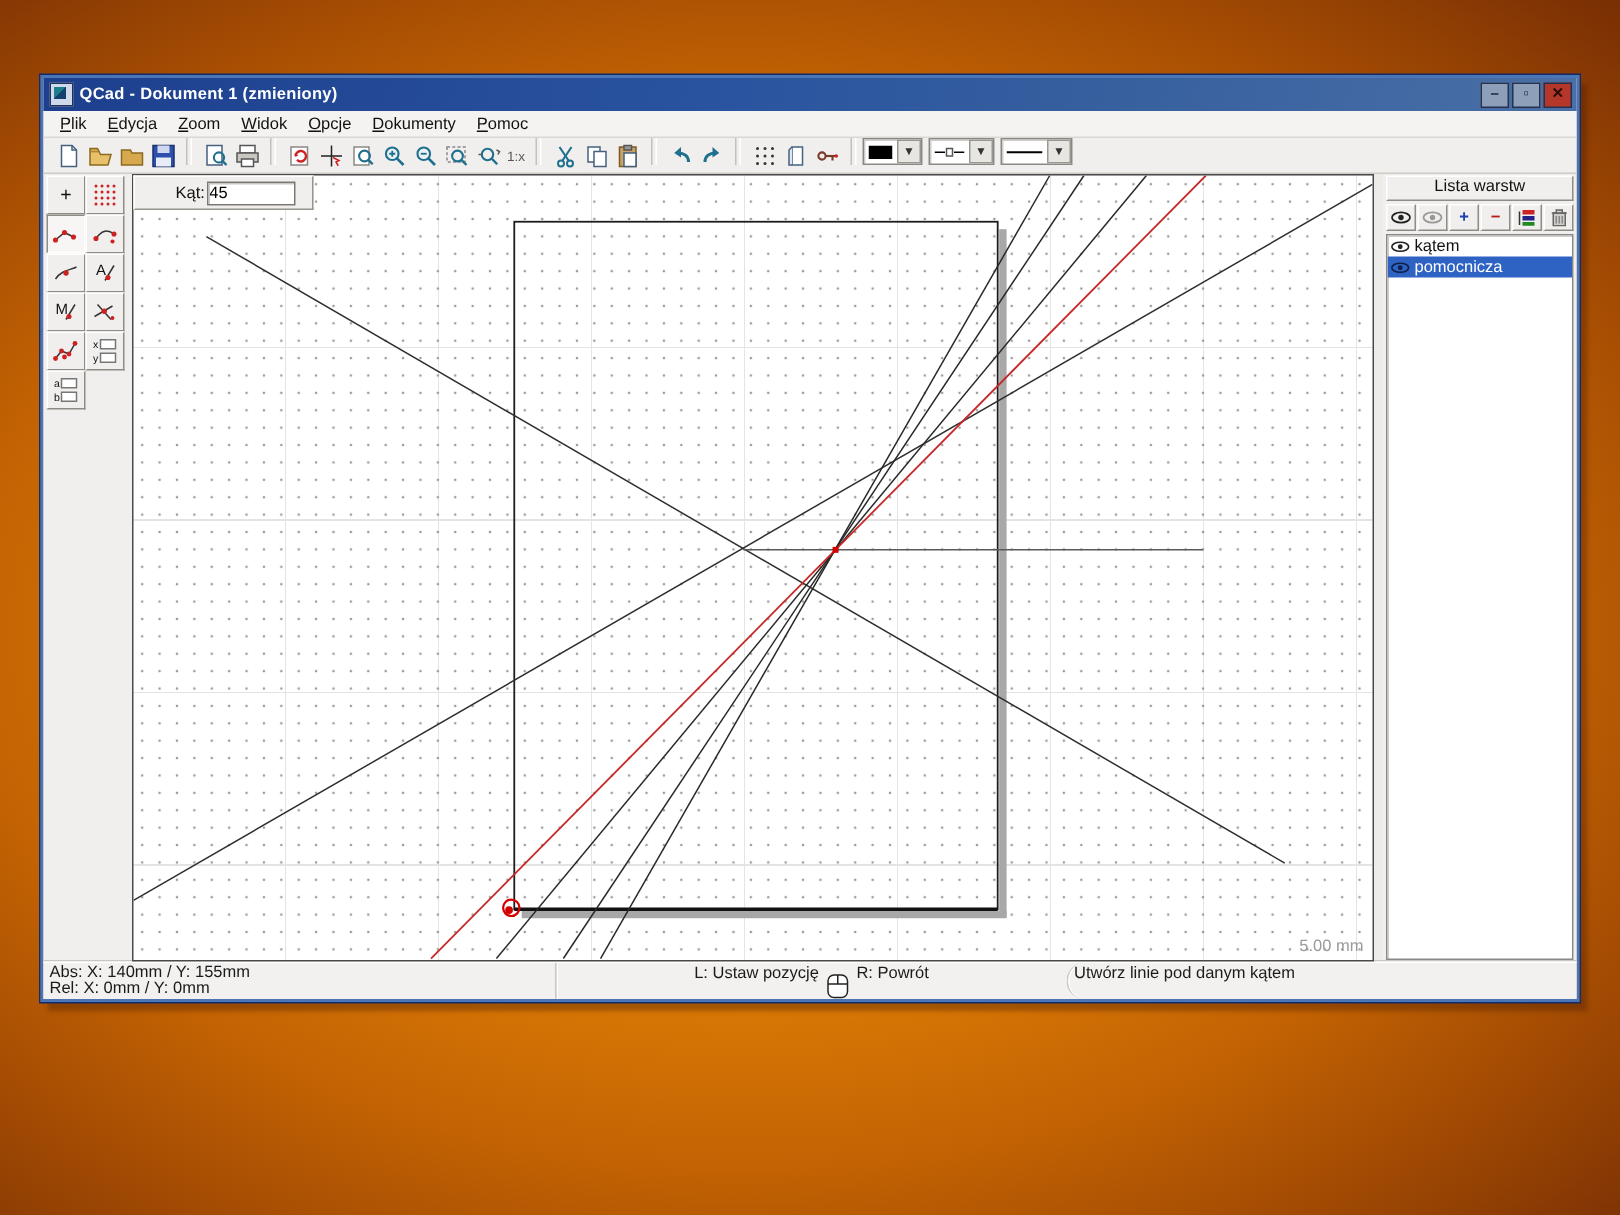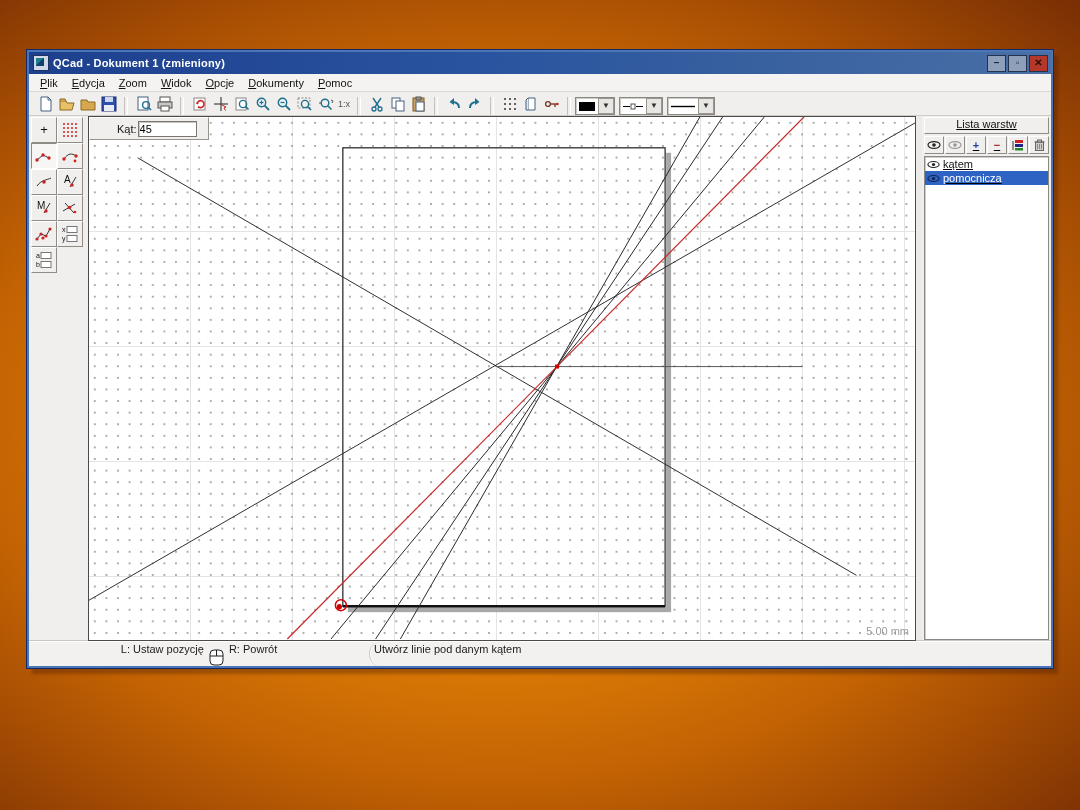--- a/index.html
+++ b/index.html
@@ -21,21 +21,21 @@
   .winbtns{display:flex;gap:2px;}
   .winbtn{width:17px;height:15px;background:#8d9fb9;border:1px solid #24324f;color:#15233d;
     font-size:10px;line-height:13px;text-align:center;font-weight:bold;}
   .winbtn.close{background:#b5372a;color:#2a0d08;}
   .menubar{height:17px;flex:0 0 17px;background:#f4f3f1;border-bottom:1px solid #d9d7d2;
     display:flex;align-items:center;padding-left:4px;}
   .menu-item{display:inline-block;font-size:11px;color:#111;padding:1px 7px;}
   .menu-item::first-letter{text-decoration:underline;}
   
   .toolbar{height:23px;flex:0 0 23px;background:#f0efed;border-bottom:1px solid #cfccc6;
-    display:flex;align-items:flex-end;padding-left:3px;}
+    display:flex;align-items:flex-start;padding-left:3px;}
   .tgroup{display:flex;align-items:center;height:100%;padding:0 3px;}
   .tsep{width:2px;height:18px;border-left:1px solid #c4c1bb;border-right:1px solid #ffffff;margin:0 2px;}
   .tbtn{width:21px;height:20px;display:flex;align-items:center;justify-content:center;}
   .tbtn svg{display:block;}
   .tlabel{font-size:9px;color:#555;padding:0 2px;}
   .dropdown{display:flex;align-items:center;background:#fff;border:1px solid #8a8884;
     box-shadow:inset 1px 1px 0 #cfcdc8;height:16px;margin:0 2px;}
   .dropdown .dcontent{display:flex;align-items:center;justify-content:center;padding:0 3px;}
   .dropdown .darrow{width:14px;height:14px;background:#e8e6e2;border:1px solid #9a9791;
     font-size:8px;line-height:13px;text-align:center;color:#333;}
@@ -54,21 +54,21 @@
     background-size:11.6px 11.6px,auto,auto;}
   .drawing{position:absolute;inset:0;width:100%;height:100%;}
   .scale-label{position:absolute;right:6px;bottom:3px;font-size:11px;color:#9a9a9a;}
   .options-toolbar{position:absolute;left:0;top:0;width:118px;height:21px;background:#f0efed;
     border:1px solid;border-color:#ffffff #96938d #96938d #ffffff;display:flex;align-items:center;z-index:5;}
   .options-toolbar label{font-size:11px;color:#111;margin-left:27px;margin-right:1px;}
   .options-toolbar input{width:55px;height:14px;border:1px solid #7a7770;box-shadow:inset 1px 1px 0 #c9c7c2;
     font-size:11px;font-family:"Liberation Sans",sans-serif;padding:0 1px;}
   .splitter{flex:0 0 6px;background:#ecebe8;}
   
-  .layer-panel{flex:0 0 120px;background:#f0efed;display:flex;flex-direction:column;padding:1px 2px;text-decoration:underline;}
+  .layer-panel{flex:0 0 120px;background:#f0efed;display:flex;flex-direction:column;padding:1px 2px;}
   .lp-header{height:15px;border:1px solid;border-color:#ffffff #8f8c86 #8f8c86 #ffffff;
     font-size:11px;text-align:center;color:#111;margin-bottom:2px;background:#f0efed;}
   .lp-btns{display:flex;gap:1px;margin-bottom:2px;}
   .lpbtn{width:18px;height:16px;background:#f0efed;border:1px solid;
     border-color:#ffffff #8f8c86 #8f8c86 #ffffff;display:flex;align-items:center;justify-content:center;
     font-size:11px;font-weight:bold;}
   .lp-list{flex:1;background:#fff;border:1px solid #8a8884;box-shadow:inset 1px 1px 0 #cfcdc8;overflow:hidden;}
   .layer-row{height:14px;display:flex;align-items:center;gap:3px;padding-left:2px;font-size:11px;color:#111;}
   .layer-row.selected{background:#2e63c4;color:#fff;}
   
@@ -499,20 +499,24 @@
                 <ellipse cx="6.5" cy="4.5" rx="5.6" ry="3" fill="none" stroke="#10204a" stroke-width="1.1"></ellipse>
                 <circle cx="6.5" cy="4.5" r="1.6" fill="#10204a"></circle>
               </svg>
             <span>pomocnicza</span>
           </div>
         </div>
       </div>
     </div>
 
     <div class="statusbar">
+      <div class="scell coords">
+        <div>Abs: X: 140mm / Y: 155mm</div>
+        <div>Rel: X: 0mm / Y: 0mm</div>
+      </div>
       <div class="scell hint">
         <span>L: Ustaw pozycję</span>
         <svg width="15" height="17" style="margin-top:6px">
           <rect x="1" y="1" width="13" height="15" rx="4" fill="#fff" stroke="#222"></rect>
           <line x1="7.5" y1="1" x2="7.5" y2="7" stroke="#222"></line>
           <line x1="1" y1="7" x2="14" y2="7" stroke="#222"></line>
         </svg>
         <span>R: Powrót</span>
       </div>
       <div class="scell tool">

